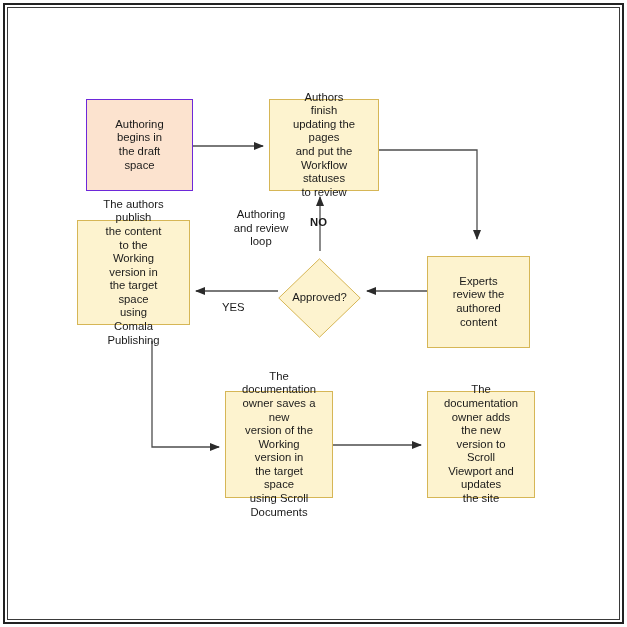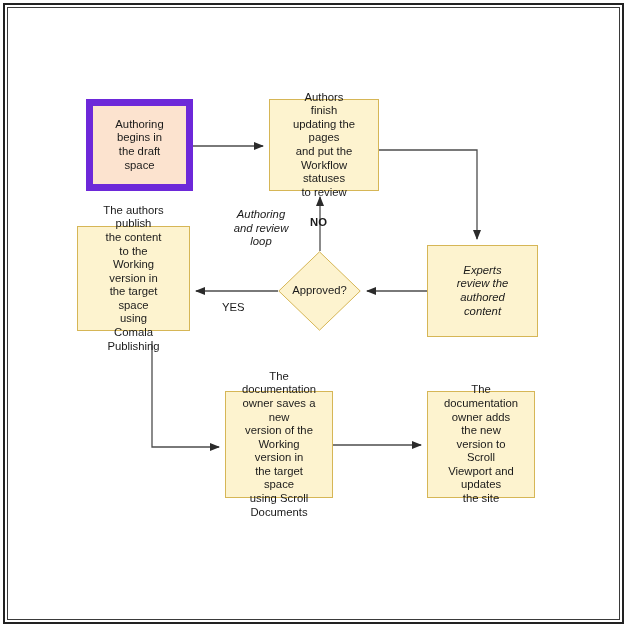--- a/index.html
+++ b/index.html
@@ -56,21 +56,21 @@
     font-size: 11.3px;
     line-height: 13.6px;
     color: #1a1a1a;
     padding: 2px 22px;
   }
   .node.process {
     border: 1px solid #d6b656;
     background: #fdf3cf;
   }
   .node.start {
-    border: 7px solid #6d28d9;
+    border: 1px solid #6d28d9;
     background: #fce3cf;
   }
   .node-label {
     display: block;
     white-space: pre-line;
   }
   .diamond-wrap {
     position: absolute;
   }
   .diamond-text {
@@ -127,31 +127,31 @@
         <span class="node-label">Authoring begins in
 the draft space</span>
       </div>
       <div class="node process" style="left: 269px; top: 99px; width: 110px; height: 92px;">
         <span class="node-label">Authors finish
 updating the pages
 and put the
 Workflow statuses
 to review</span>
       </div>
-      <div class="node process" style="left: 427px; top: 245px; width: 111px; height: 92px; font-style: italic;">
+      <div class="node process" style="left: 427px; top: 256px; width: 103px; height: 92px;">
         <span class="node-label">Experts review the
 authored content</span>
       </div>
-      <div class="diamond-wrap" style="left: 278px; top: 251px; width: 83px; height: 80px;">
+      <div class="diamond-wrap" style="left: 278px; top: 258px; width: 83px; height: 80px;">
         <svg width="83" height="80" viewBox="0 0 83 80" style="display: block;">
           <polygon points="41.5,0.8 82.2,40 41.5,79.2 0.8,40" fill="#FDF3CF" stroke="#D6B656" stroke-width="1"></polygon>
         </svg>
         <div class="diamond-text">Approved?</div>
       </div>
-      <div class="node process" style="left: 77px; top: 226px; width: 113px; height: 105px;">
+      <div class="node process" style="left: 77px; top: 220px; width: 113px; height: 105px;">
         <span class="node-label">The authors publish
 the content to the
 Working version in
 the target space
 using Comala
 Publishing</span>
       </div>
       <div class="node process" style="left: 225px; top: 391px; width: 108px; height: 107px;">
         <span class="node-label">The documentation
 owner saves a new
@@ -165,18 +165,18 @@
         <span class="node-label">The documentation
 owner adds the new
 version to Scroll
 Viewport and updates
 the site</span>
       </div>
     </div>
   <div id="labels-layer">
       <div class="edge-label" style="left: 222px; top: 301px;">YES</div>
       <div class="edge-label" style="left: 310px; top: 216px; font-weight: bold;">NO</div>
-      <div class="edge-label" style="left: 218px; top: 208px; width: 86px; font-style: italic;">Authoring
+      <div class="edge-label" style="left: 218px; top: 208px; width: 86px;">Authoring
 and review
 loop</div>
     </div>
 
 </div>
 
 </body></html>

